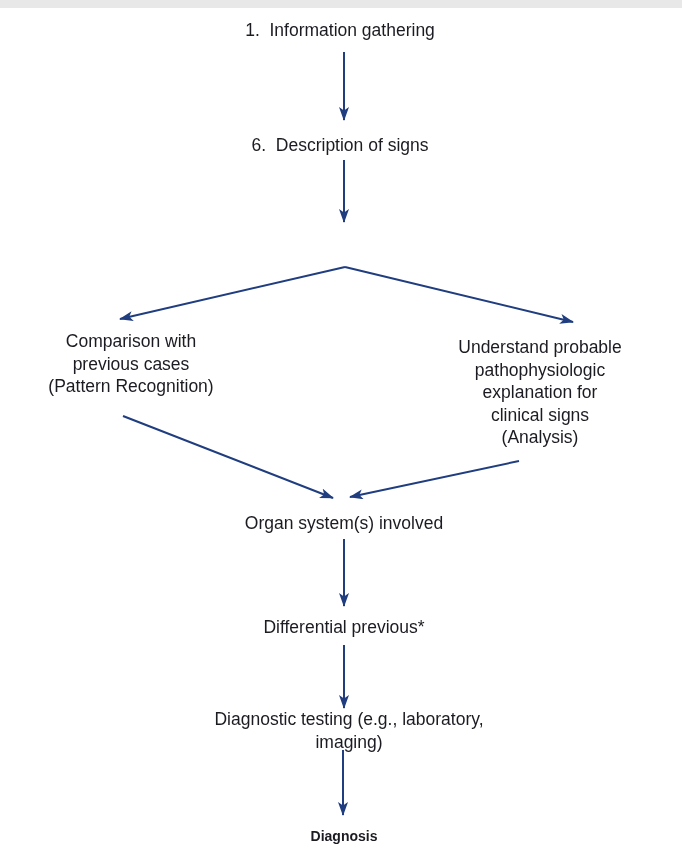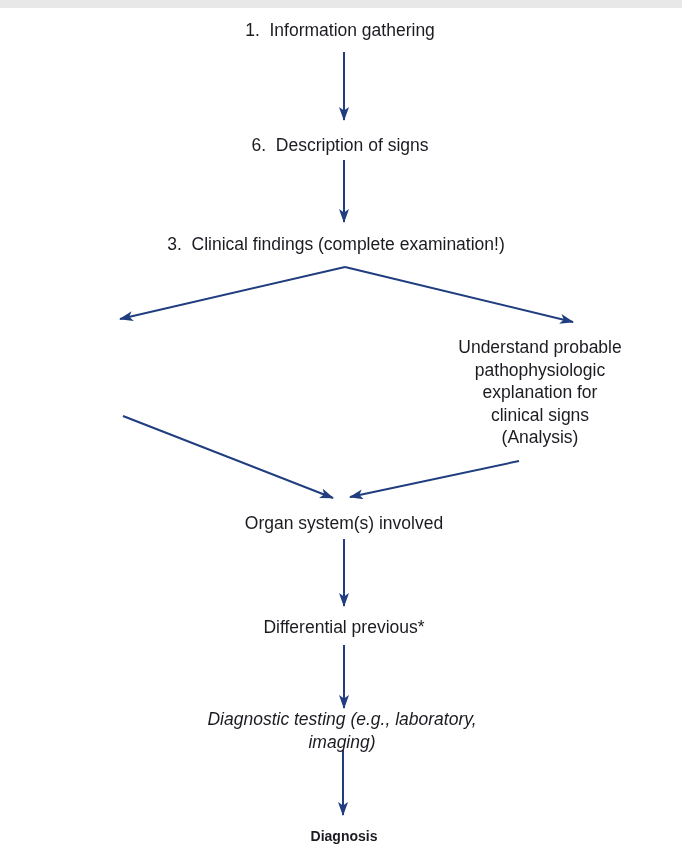--- a/index.html
+++ b/index.html
@@ -37,21 +37,21 @@
     text-align:center;
     white-space:pre-wrap;
   }
   .n-step1{left:340px;top:22px;}
   .n-step2{left:340px;top:137px;}
   .n-step3{left:336px;top:236px;}
   .n-comparison{left:131px;top:356px;width:230px;}
   .n-understand{left:540px;top:384px;width:230px;}
   .n-organ{left:344px;top:515px;}
   .n-differential{left:344px;top:619px;}
-  .n-testing{left:342px;top:722px;font-style:italic;}
+  .n-testing{left:349px;top:722px;}
   .n-diagnosis{left:344px;top:828px;font-weight:bold;font-size:14px;}
 </style>
 </head>
 <body>
 
 <div class="canvas">
 
   <svg class="arrows" viewBox="0 0 682 862" xmlns="http://www.w3.org/2000/svg">
     <defs>
       <marker id="ah" markerUnits="userSpaceOnUse" markerWidth="18" markerHeight="14" refX="13" refY="5" orient="auto">
@@ -64,21 +64,23 @@
     <line x1="345" y1="259" x2="573" y2="314" marker-end="url(#ah)"></line>
     <line x1="123" y1="408" x2="333" y2="490" marker-end="url(#ah)"></line>
     <line x1="519" y1="453" x2="350" y2="489" marker-end="url(#ah)"></line>
     <line x1="344" y1="531" x2="344" y2="598" marker-end="url(#ah)"></line>
     <line x1="344" y1="637" x2="344" y2="700" marker-end="url(#ah)"></line>
     <line x1="343" y1="742" x2="343" y2="807" marker-end="url(#ah)"></line>
   </svg>
 
   <div class="node n-step1">1.  Information gathering</div>
   <div class="node n-step2">6.  Description of signs</div>
-  <div class="node n-step3">3.  Clinical findings (complete examination!)</div>
+  <div class="node n-comparison">Comparison with
+previous cases
+(Pattern Recognition)</div>
   <div class="node n-understand">Understand probable
 pathophysiologic
 explanation for
 clinical signs
 (Analysis)</div>
   <div class="node n-organ">Organ system(s) involved</div>
   <div class="node n-differential">Differential previous*</div>
   <div class="node n-testing">Diagnostic testing (e.g., laboratory, imaging)</div>
   <div class="node n-diagnosis">Diagnosis</div>
 

